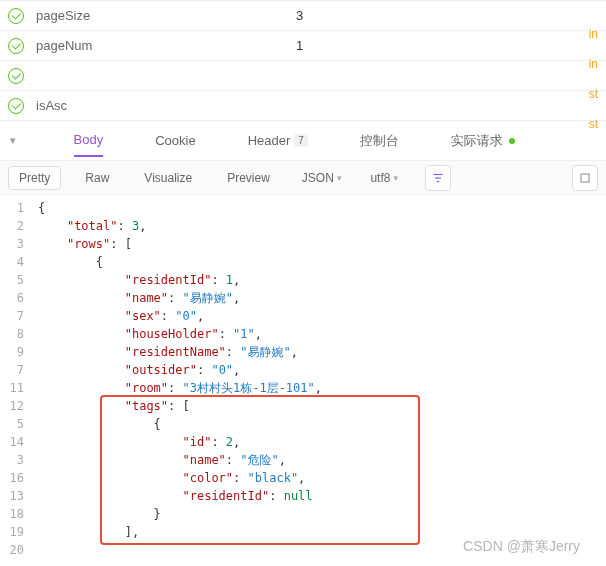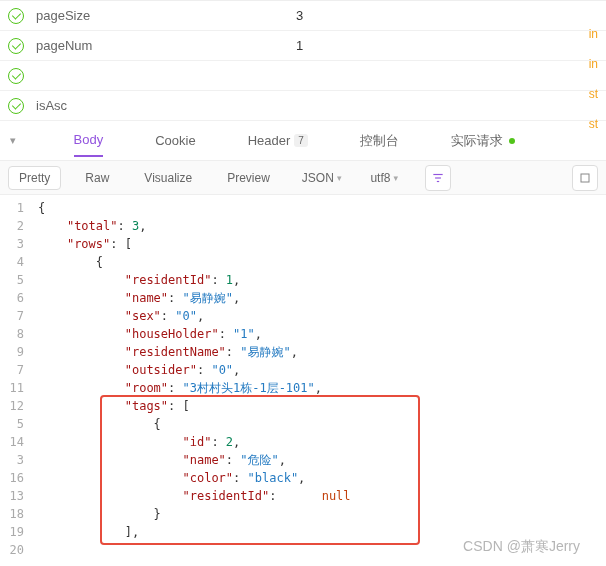--- a/index.html
+++ b/index.html
@@ -29,21 +29,21 @@
 .box-btn { width: 26px; height: 26px; display: flex; align-items: center; justify-content: center; cursor: pointer; color: #888; border: 1px solid #ddd; border-radius: 4px; margin-left: auto; background: #fff; }
 
 .code-area { display: flex; font-family: Consolas, Monaco, monospace; font-size: 12px; line-height: 18px; position: relative; }
 .gutter { width: 32px; text-align: right; color: #aaa; padding: 4px 8px 4px 0; user-select: none; }
 .gutter div { height: 18px; }
 .code { padding: 4px 0 4px 6px; white-space: pre; }
 .code div { height: 18px; }
 .k { color: #a31515; }
 .n { color: #098658; }
 .s { color: #257bc2; }
-.nll { color: #c2410c; margin-left: 38px; }
+.nll { color: #15803d; }
 .p { color: #333; }
 
 .highlight-box { position: absolute; border: 2px solid #e74c3c; border-radius: 4px; pointer-events: none; }
 
 .watermark { position: absolute; right: 26px; bottom: 10px; color: rgba(120,120,120,0.55); font-size: 14px; font-family: sans-serif; }
 </style>
 </head>
 <body>
 
 <div class="params-section" id="params-container">

